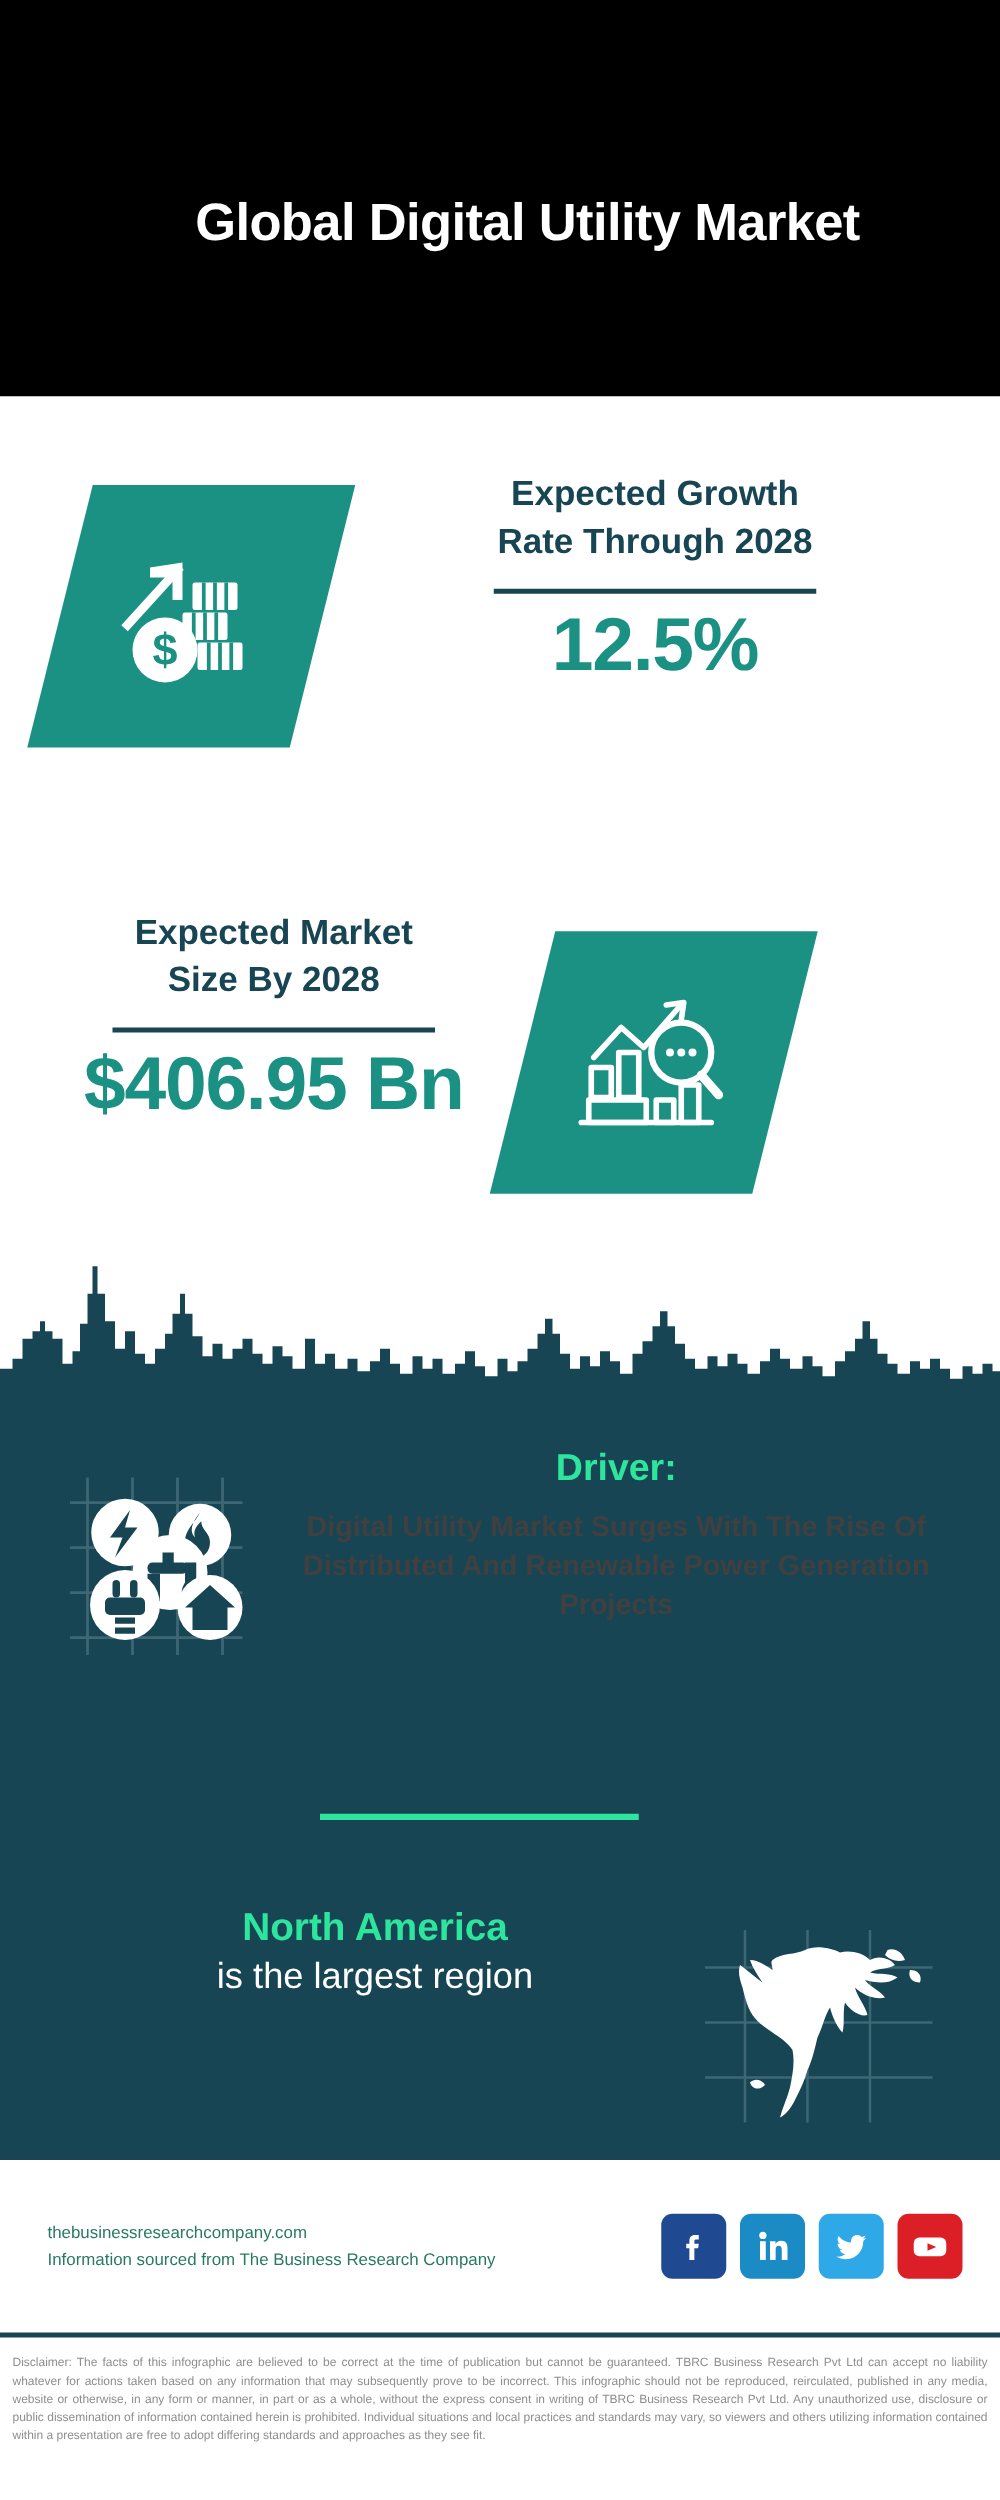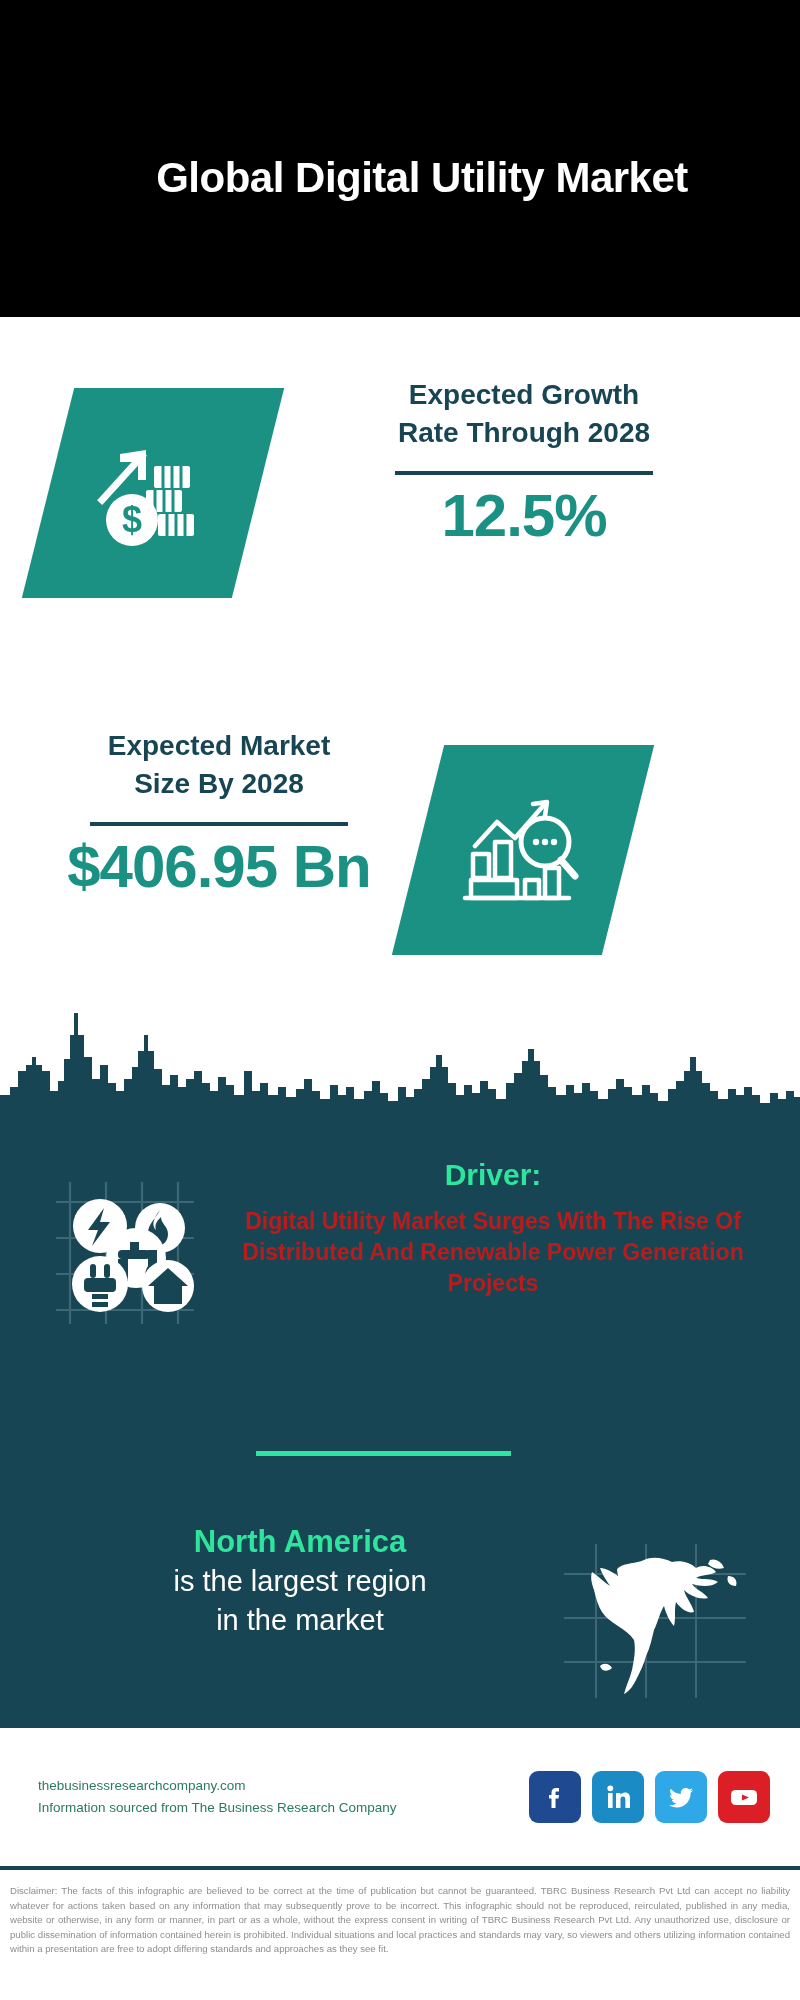--- a/index.html
+++ b/index.html
@@ -135,21 +135,21 @@
     flex-direction: column;
     align-items: center;
   }
   .driver-title {
     color: #2de59c;
     font-size: 30px;
     font-weight: bold;
     margin-bottom: 14px;
   }
   .driver-text {
-    color: #b91c1c;
+    color: #404040;
     font-size: 23px;
     font-weight: bold;
     text-align: center;
     line-height: 1.34;
   }
   .rule-green {
     position: absolute;
     left: 256px; top: 1451px;
     width: 255px; height: 5px;
     background: #2de59c;
@@ -368,21 +368,20 @@
       <div class="driver-text">Digital Utility Market Surges With The Rise Of Distributed And Renewable Power Generation Projects</div>
     </div>
   </div>
 
   <div class="rule-green"></div>
 
   <div class="region">
     <div class="text-col">
       <div class="region-name">North America</div>
       <div class="region-sub">is the largest region</div>
-      <div class="region-sub">in the market</div>
     </div>
     <div class="map-wrap">
       <svg width="190" height="160" viewBox="0 0 190 160">
         <g stroke="#3d6775" stroke-width="2" fill="none">
           <line x1="4" y1="34" x2="186" y2="34"></line>
           <line x1="4" y1="78" x2="186" y2="78"></line>
           <line x1="4" y1="122" x2="186" y2="122"></line>
           <line x1="36" y1="4" x2="36" y2="158"></line>
           <line x1="86" y1="4" x2="86" y2="158"></line>
           <line x1="136" y1="4" x2="136" y2="158"></line>

